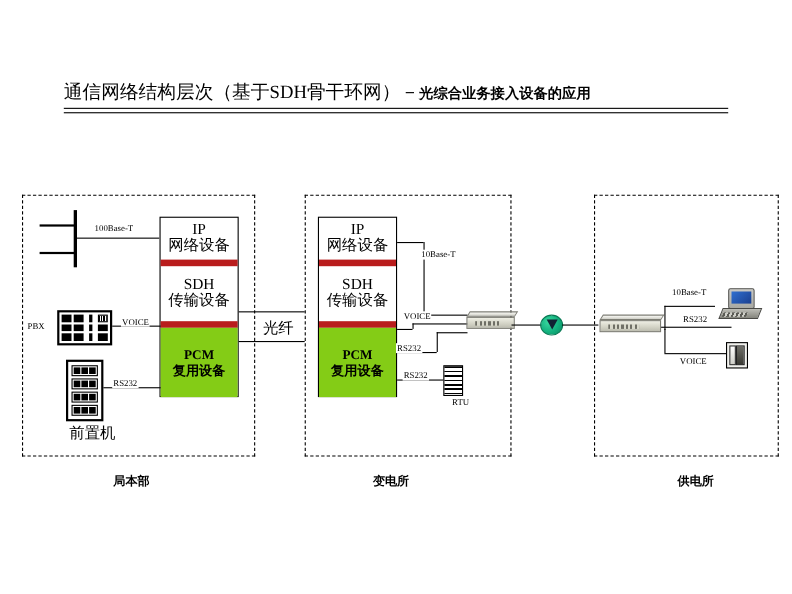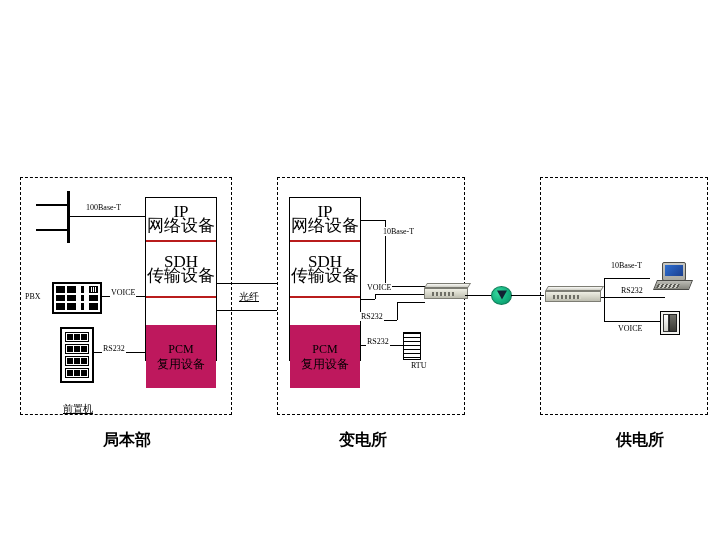--- a/index.html
+++ b/index.html
@@ -38,50 +38,50 @@
 
   
   .zone{
     position:absolute;
     border:1px dashed #000;
     box-sizing:border-box;
     background:transparent;
   }
   .zone-label{
     position:absolute;
-    font-size:16px;font-weight:bold;color:#000;
+    font-size:11px;font-weight:bold;color:#000;
     white-space:nowrap;
     font-family:"Liberation Sans","DejaVu Sans",sans-serif;
   }
 
   
   .stack{position:absolute;border:1px solid #000;box-sizing:border-box;background:#fff;}
   .stack .cell{
-    border-bottom:2px solid #b91c1c;box-sizing:border-box;
+    border-bottom:6px solid #b91c1c;box-sizing:border-box;
     display:flex;flex-direction:column;align-items:center;justify-content:center;
-    font-size:17px;line-height:14px;color:#000;text-align:center;
+    font-size:14px;line-height:14px;color:#000;text-align:center;
     font-family:"Liberation Serif","DejaVu Serif",serif;
   }
   .stack .cell:last-child{border-bottom:none;}
-  .cell.pcm{background:#be185d;font-weight:normal;font-size:12px;line-height:15px;margin-top:27px;}
+  .cell.pcm{background:#84cc16;font-weight:bold;font-size:12px;line-height:15px;}
 
   
   .wire{position:absolute;background:#000;}
   .wire.h{height:1px;}
   .wire.v{width:1px;}
   .wire.th{height:2px;}
 
   
   .lbl{
     position:absolute;
     font-size:8px;color:#000;white-space:nowrap;
     background:#fff;padding:0 1px;
     font-family:"Liberation Serif","DejaVu Serif",serif;
   }
-  .lbl.cjk{font-size:10px;font-family:"Liberation Sans","DejaVu Sans",sans-serif;text-decoration:underline;}
+  .lbl.cjk{font-size:14px;font-family:"Liberation Sans","DejaVu Sans",sans-serif;}
   .lbl.nobg{background:transparent;}
 
   
   .busbar{position:absolute;background:#000;width:3px;}
 
   
   .pbx{
     position:absolute;border:2px solid #000;background:#fff;
     box-sizing:border-box;padding:2px;
     display:grid;grid-template-columns:repeat(4,1fr);grid-template-rows:repeat(3,1fr);
@@ -182,20 +182,26 @@
     background:linear-gradient(180deg,#6f6f68 0%,#3a3a34 100%);
     border:1px solid #222;box-sizing:border-box;
   }
 </style>
 </head>
 <body>
 
 <div id="slide">
 
 
+  <div class="title-wrap">
+    <div class="title">
+      <span>通信网络结构层次（基于SDH骨干环网）－</span><span class="t2">光综合业务接入设备的应用</span>
+    </div>
+    <div class="title-rule"></div>
+  </div>
 
   <div class="zone" style="left:20px;top:177px;width:212px;height:238px;"></div>
 
   <div class="busbar" style="left:67px;top:191px;height:52px;"></div>
   <div class="wire th" style="left:36px;top:204px;width:32px;"></div>
   <div class="wire th" style="left:36px;top:229px;width:32px;"></div>
   <div class="wire h" style="left:69px;top:216px;width:76px;"></div>
   <div class="lbl" style="left:85px;top:203px;text-align:right;">100Base-T</div>
 
   <div class="stack" style="left:145px;top:197px;width:72px;height:164px;">
@@ -246,21 +252,21 @@
         <b></b>
         <b></b>
         <b></b>
       </div>
     <div class="shelf">
         <b></b>
         <b></b>
         <b></b>
       </div>
   </div>
-  <div class="lbl cjk nobg" style="left:62px;top:402px;">前置机</div>
+  <div class="lbl cjk nobg" style="left:62px;top:385px;">前置机</div>
   <div class="wire h" style="left:94px;top:352px;width:52px;"></div>
   <div class="lbl" style="left:102px;top:344px;">RS232</div>
 
   <div class="zone-label" style="left:103px;top:430px;">局本部</div>
 
   <div class="wire h" style="left:217px;top:283px;width:60px;"></div>
   <div class="wire h" style="left:217px;top:310px;width:60px;"></div>
   <div class="lbl cjk" style="left:238px;top:290px;">光纤</div>
 
   <div class="zone" style="left:277px;top:177px;width:188px;height:238px;"></div>

